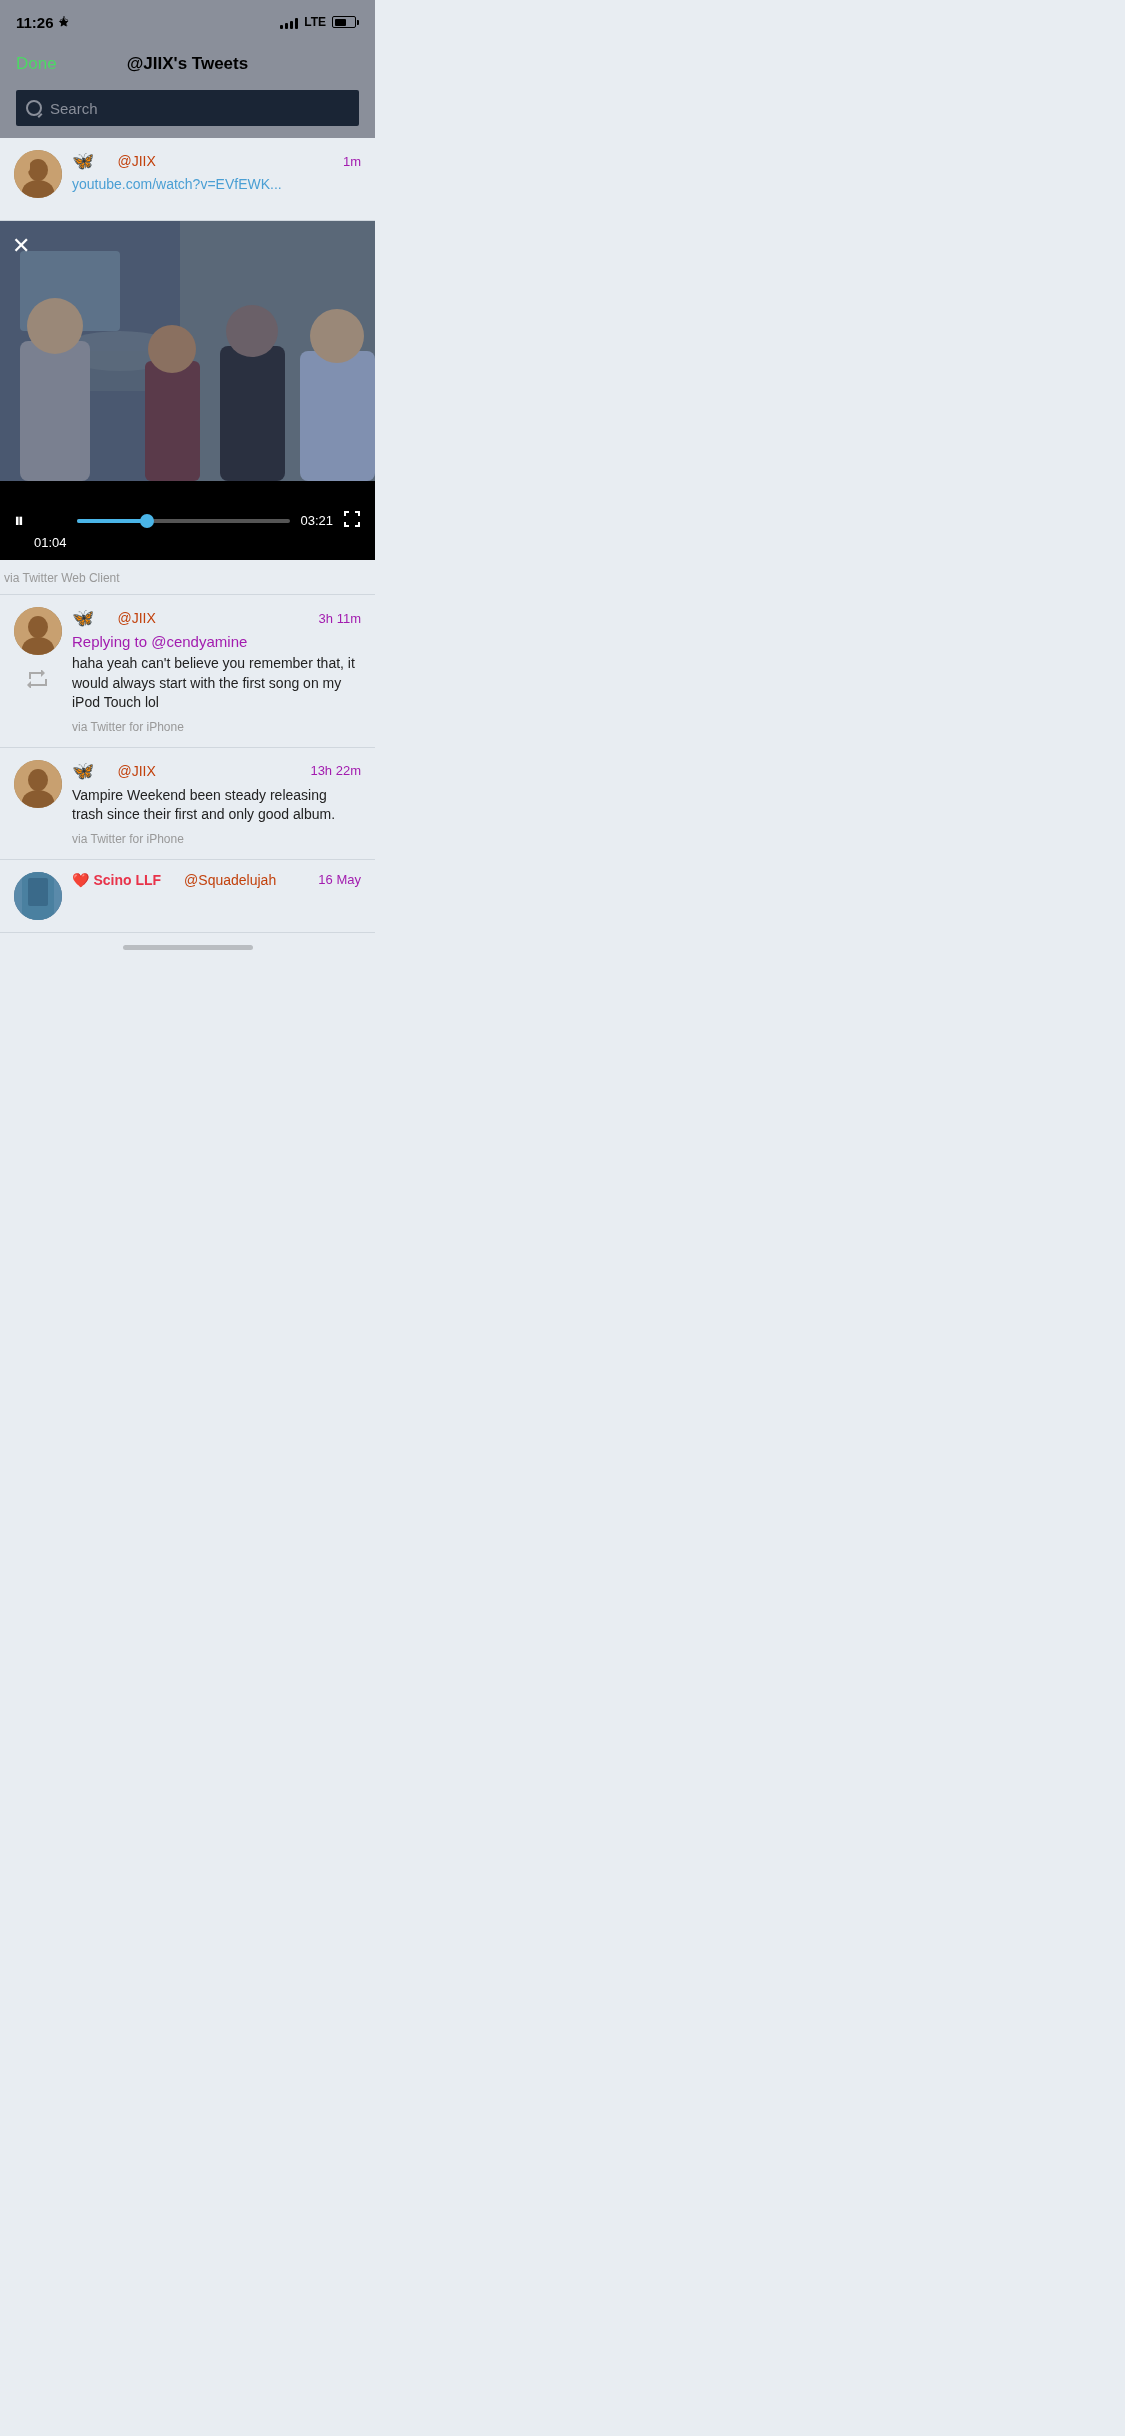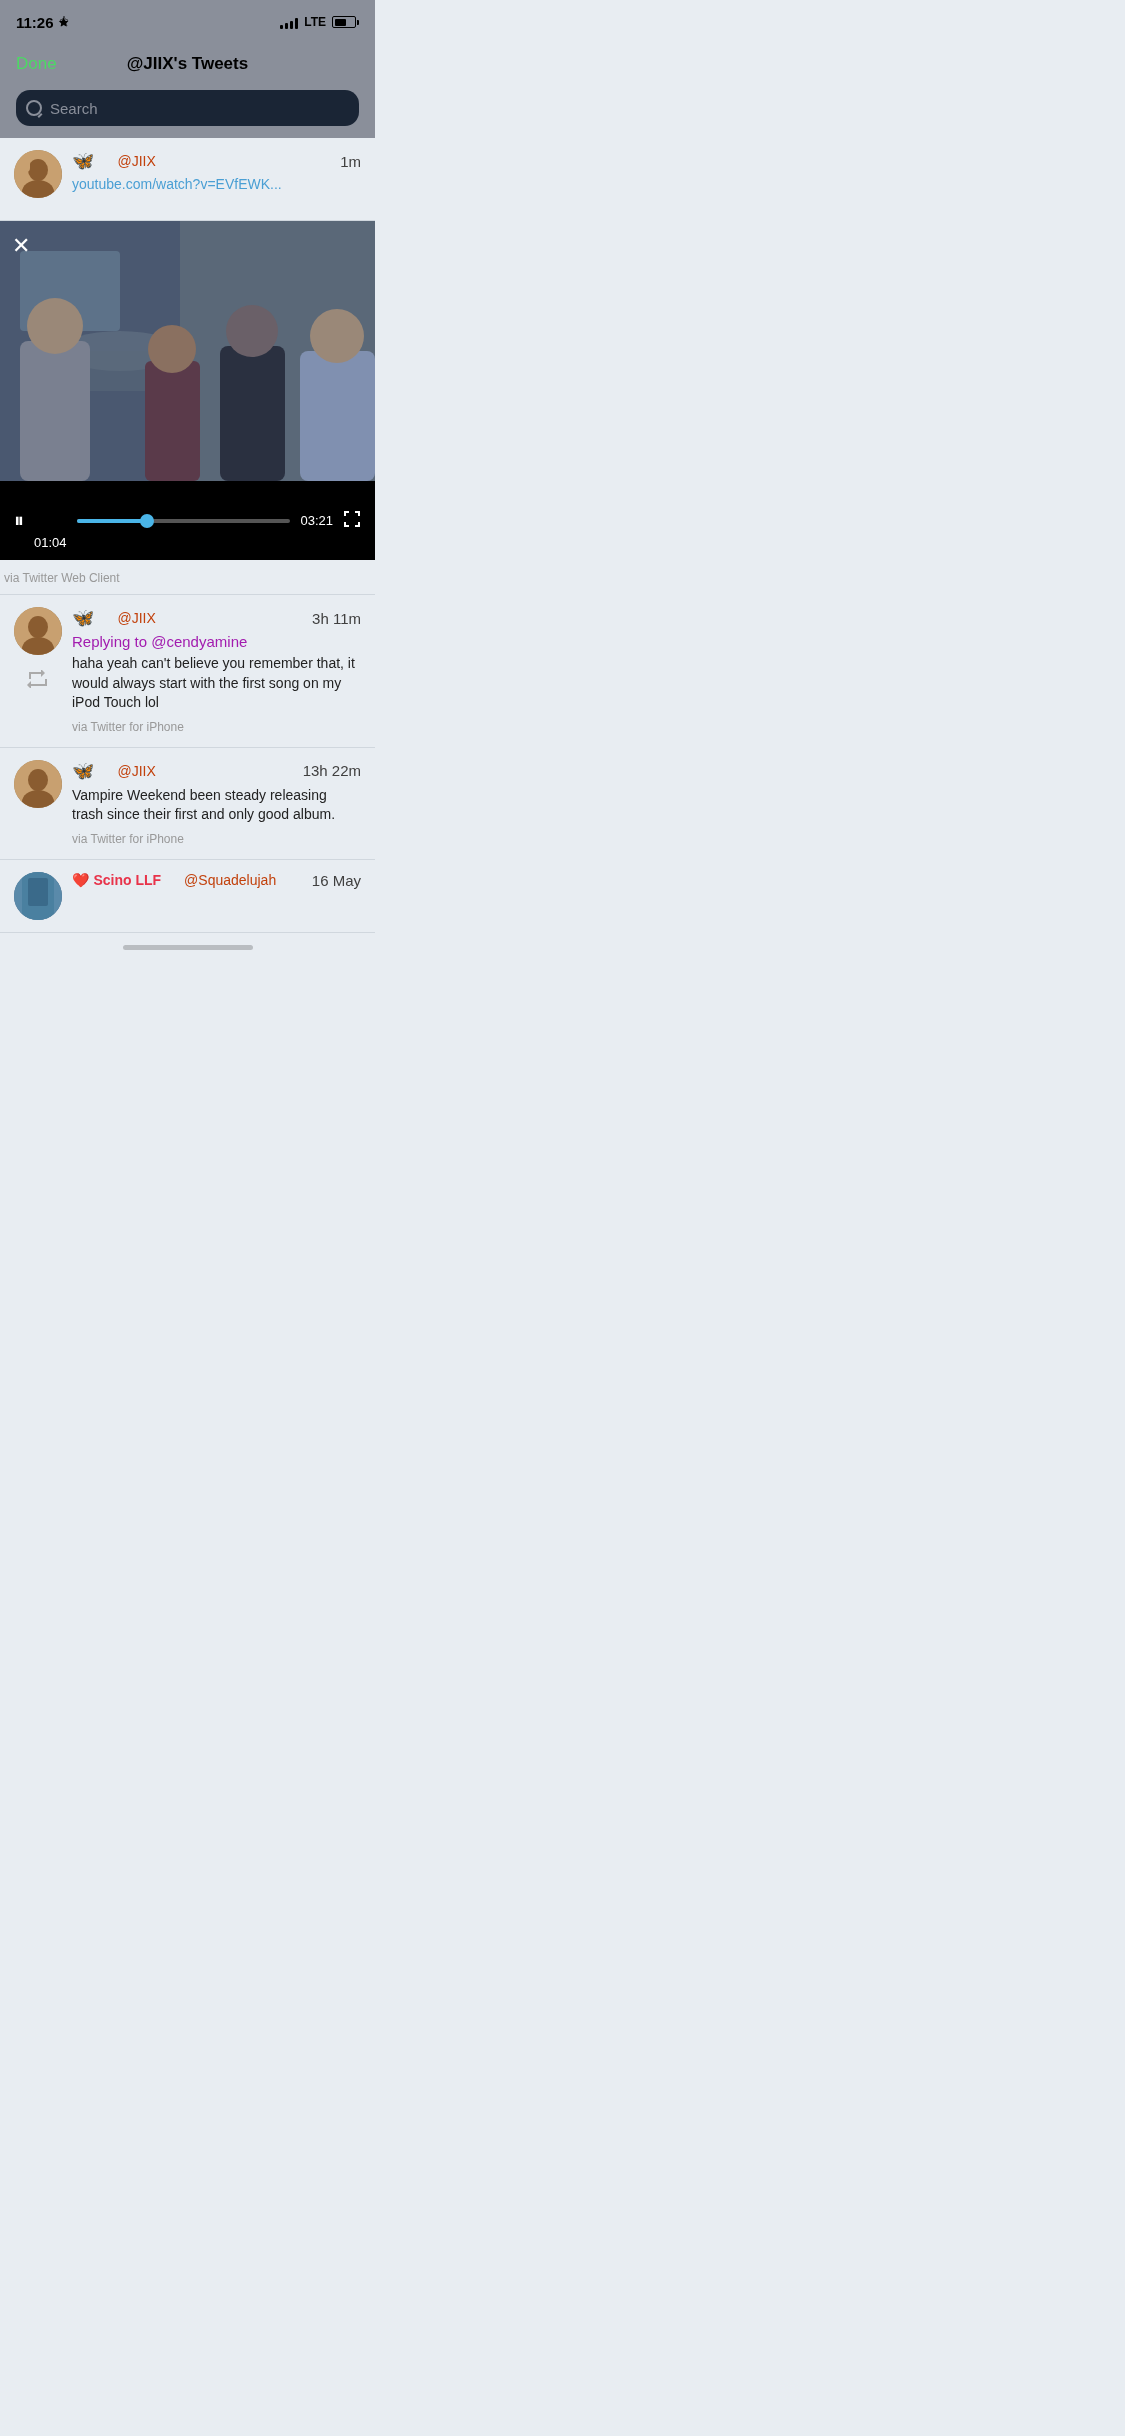--- a/index.html
+++ b/index.html
@@ -96,21 +96,21 @@
       color: #000;
     }
 
     
     .search-container {
       background: #8a8f9a;
       padding: 0 16px 12px;
     }
     .search-bar {
       background: #1a2535;
-      border-radius: 14px;
+      border-radius: 2px;
       height: 36px;
       display: flex;
       align-items: center;
       padding: 0 10px;
       gap: 8px;
     }
     .search-icon-circle {
       width: 16px;
       height: 16px;
       border: 2px solid #8a8f9a;
@@ -164,22 +164,22 @@
     }
     .butterfly-emoji {
       font-size: 18px;
     }
     .tweet-handle {
       color: #c2410c;
       font-size: 14px;
       margin-left: 19px;
     }
     .tweet-time {
-      color: #404040;
-      font-size: 15px;
+      color: #a21caf;
+      font-size: 13px;
     }
     .tweet-link {
       color: #4a9fd4;
       font-size: 14px;
       margin-bottom: 16px;
       display: block;
     }
     .tweet-text {
       color: #222;
       font-size: 14px;

